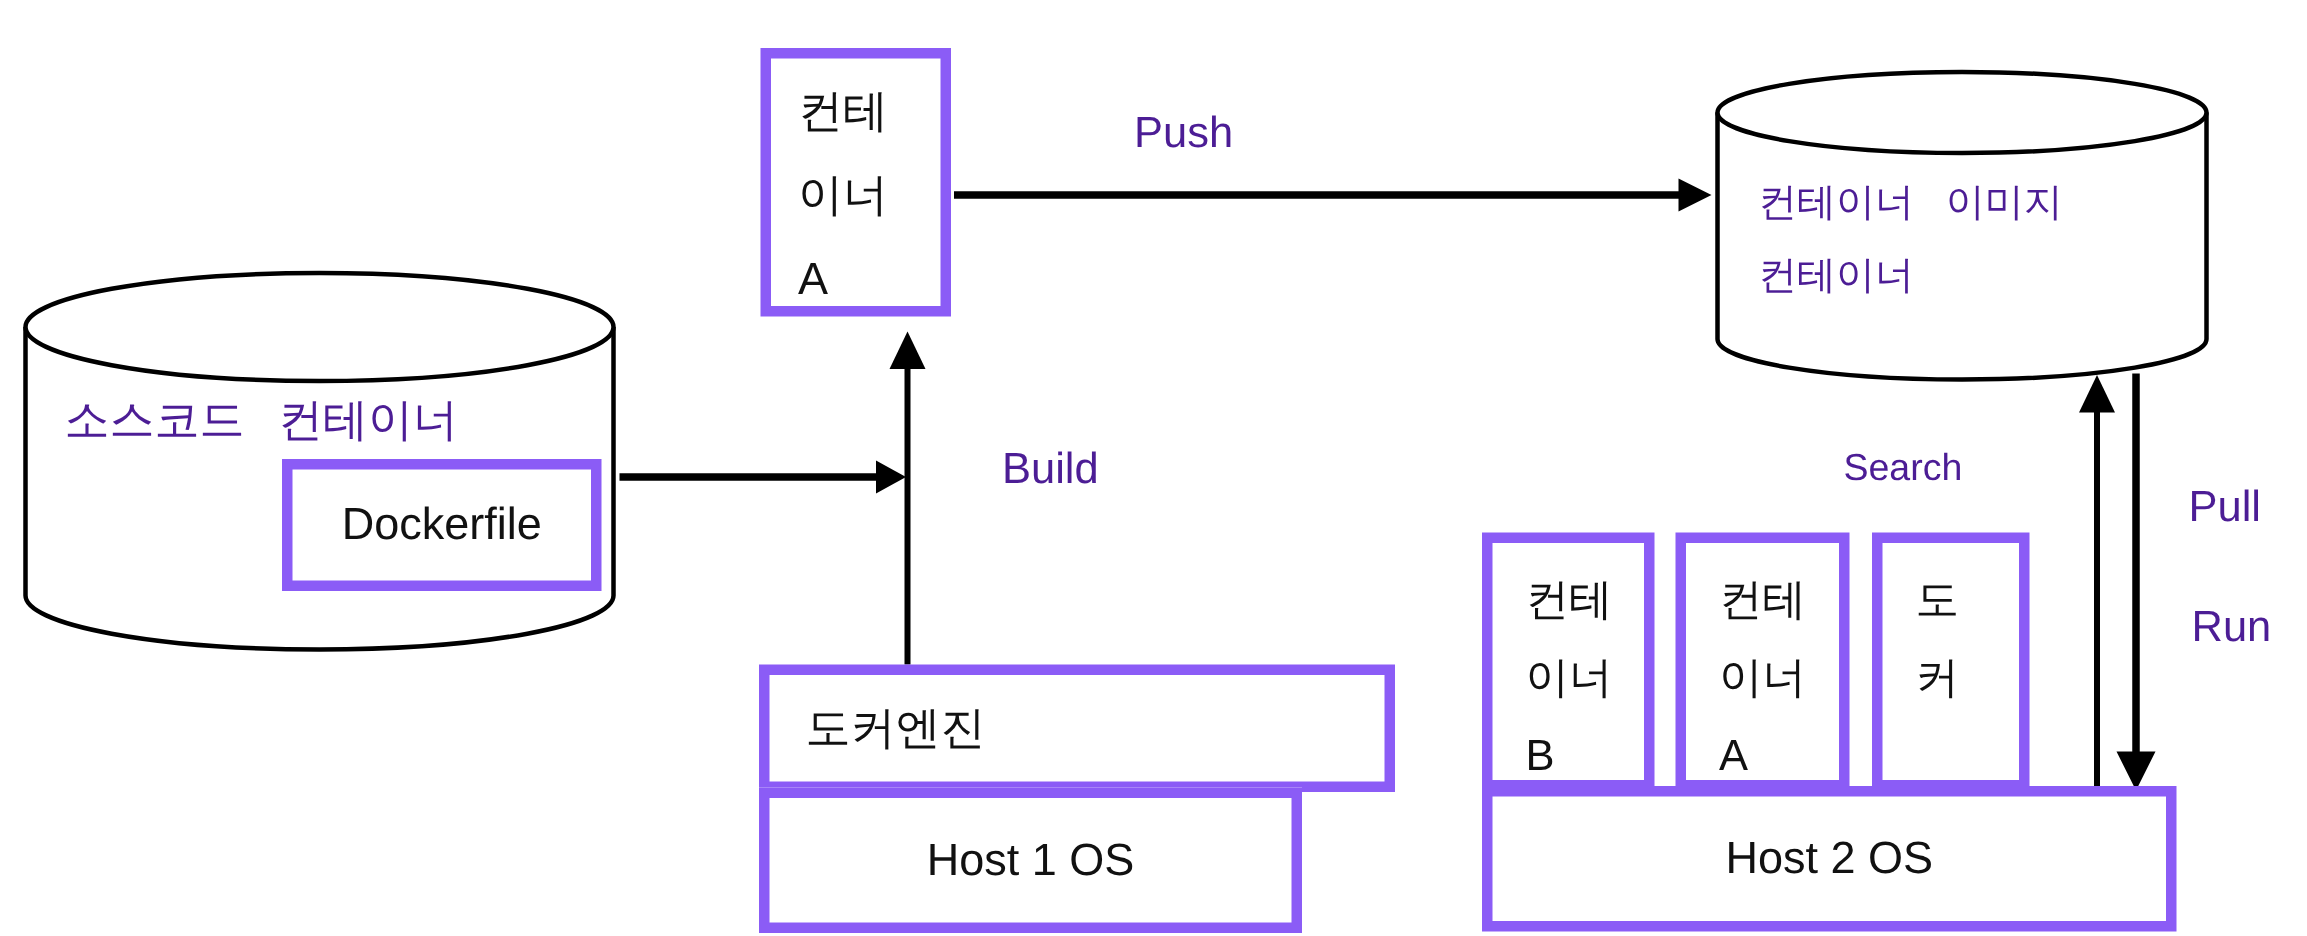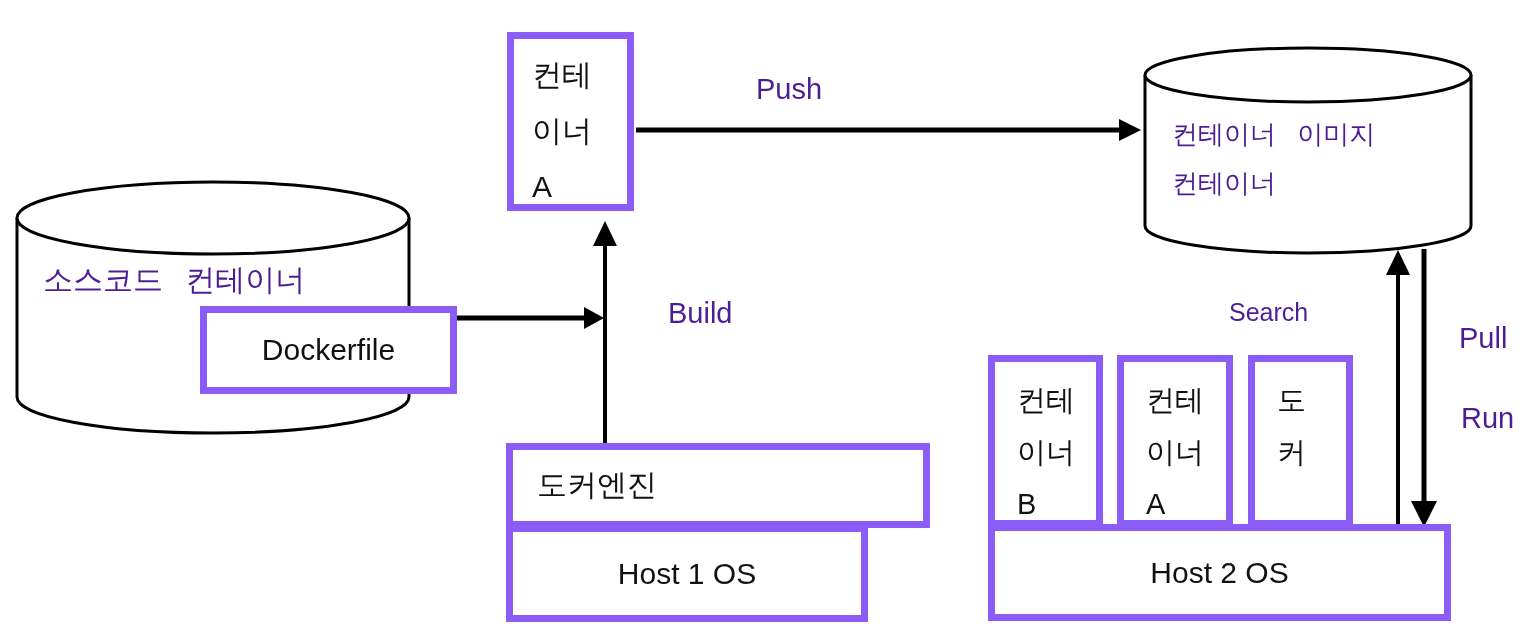--- a/index.html
+++ b/index.html
@@ -77,21 +77,21 @@
     </g>
 
     <g>
       <line x1="1424" y1="249" x2="1424" y2="503" stroke="#000000" stroke-width="5"></line>
       <polygon points="1424,527 1411,501 1437,501" fill="#000000"></polygon>
     </g>
   </svg>
 
   <div class="label korean-wide" style="left:43px; top:260px; font-size:30px;">소스코드 컨테이너</div>
 
-  <div class="box center-flex" style="left:200px; top:306px; width:257px; height:88px; font-size:30px;">
+  <div class="box center-flex" style="left:188px; top:306px; width:213px; height:88px; font-size:30px;">
     <span>Dockerfile</span>
   </div>
 
   <div class="box vstack" style="left:507px; top:32px; width:127px; height:179px; padding:8px 0 0 18px; font-size:30px; line-height:56px;">
     <div>컨테</div>
     <div>이너</div>
     <div>A</div>
   </div>
 
   <div class="label vstack korean-wide" style="left:1172px; top:110px; font-size:26px; line-height:49px;">

